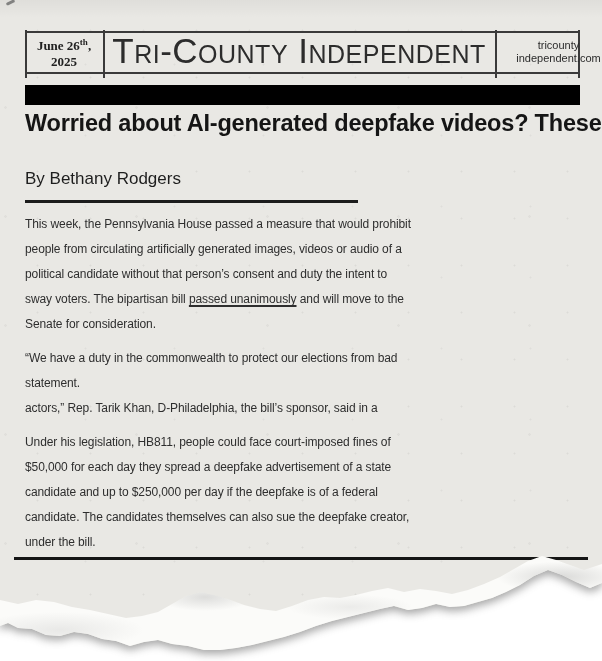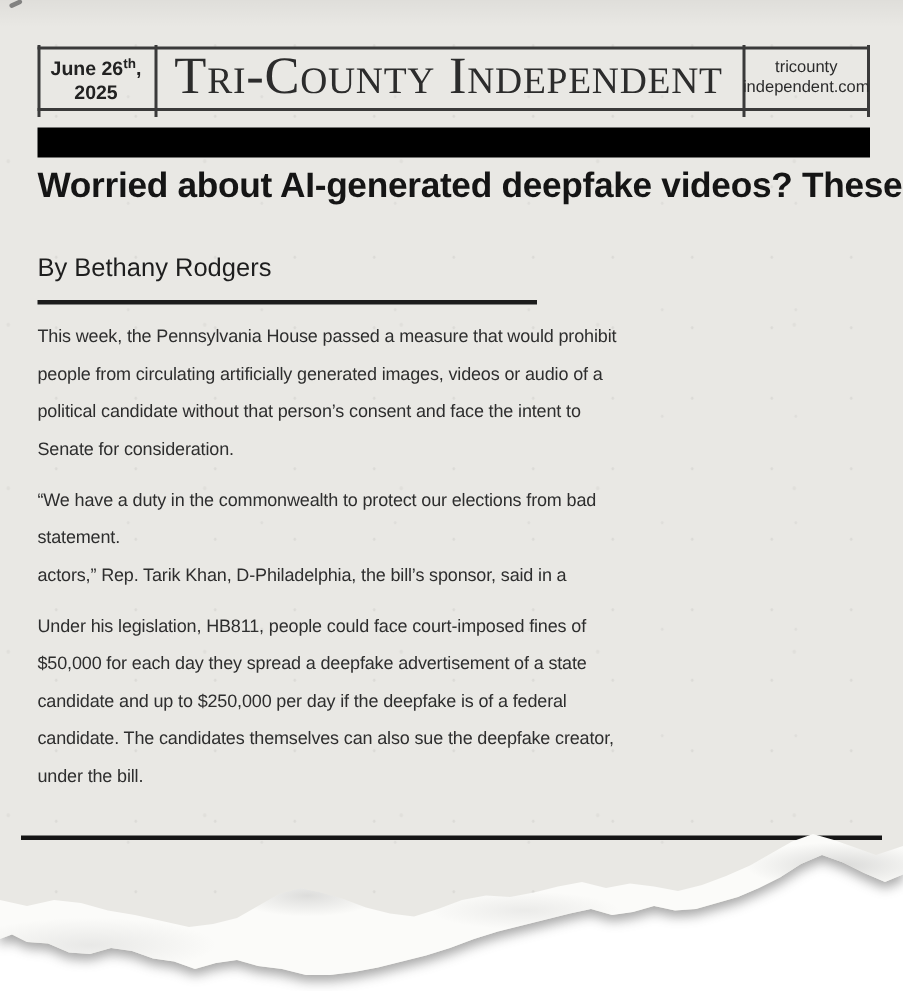--- a/index.html
+++ b/index.html
@@ -47,33 +47,33 @@
     );
   }
   .tear-mark{position:absolute;left:6px;top:1px;width:9px;height:3px;background:#6a6a6a;
     transform:rotate(-25deg);border-radius:2px;opacity:.8;}
   
   .mh-hline{position:absolute;height:2px;background:#3a3a3a;left:25px;width:555px;}
   .mh-vline{position:absolute;width:2px;background:#3a3a3a;top:30px;height:48px;}
   .mh-date{
     position:absolute;left:27px;top:33px;width:74px;height:38px;
     display:flex;flex-direction:column;align-items:center;justify-content:center;
-    font-size:13px;font-weight:bold;color:#222;line-height:15px;text-align:center;
+    font-size:13px;font-weight:bold;color:#222;line-height:15px;text-align:center;font-family:Liberation Serif, serif;
   }
   .mh-date sup{font-size:9px;}
   .mh-title{
     position:absolute;left:105px;top:30px;width:388px;height:42px;
     display:flex;align-items:center;justify-content:center;
-    font-family:Liberation Serif, serif;font-variant-caps:small-caps;
+    font-family:Liberation Sans, sans-serif;font-variant-caps:small-caps;
     font-size:35px;color:#2c2c2c;letter-spacing:0.5px;white-space:nowrap;
   }
   .mh-site{
     position:absolute;left:497px;top:33px;width:81px;height:38px;
     display:flex;flex-direction:column;align-items:center;justify-content:center;
-    font-size:11px;line-height:13px;color:#2b2b2b;text-align:center;
+    font-size:11px;line-height:13px;color:#2b2b2b;text-align:center;padding-left:21px;
   }
   .black-bar{position:absolute;left:25px;top:85px;width:555px;height:20px;background:#000;}
   
   .headline{
     position:absolute;left:25px;top:110px;width:572px;
     font-family:Liberation Sans, sans-serif;font-weight:bold;
     font-size:23.5px;line-height:27px;color:#151515;letter-spacing:-0.2px;
   }
   .headline div{white-space:nowrap;}
   .byline{position:absolute;left:25px;top:169px;font-size:17px;color:#1e1e1e;}
@@ -120,21 +120,22 @@
       <div class="headline">
         <div>Worried about AI-generated deepfake videos? These</div>
       </div>
       <div class="byline">By Bethany Rodgers</div>
       <div class="divider-1"></div>
 
       <div class="article">
         <div class="para">
           <div class="line">This week, the Pennsylvania House passed a measure that would prohibit</div>
           <div class="line">people from circulating artificially generated images, videos or audio of a</div>
-          <div class="line">political candidate without that person’s consent and face the intent to</div>
+          <div class="line">political candidate without that person’s consent and duty the intent to</div>
+          <div class="line"><span>sway voters. The bipartisan bill </span><span class="u-link">passed unanimously</span><span> and will move to the</span></div>
           <div class="line">Senate for consideration.</div>
         </div>
         <div class="para">
           <div class="line">“We have a duty in the commonwealth to protect our elections from bad</div>
           <div class="line">statement.</div>
           <div class="line">actors,” Rep. Tarik Khan, D-Philadelphia, the bill’s sponsor, said in a</div>
         </div>
         <div class="para">
           <div class="line">Under his legislation, HB811, people could face court-imposed fines of</div>
           <div class="line">$50,000 for each day they spread a deepfake advertisement of a state</div>

